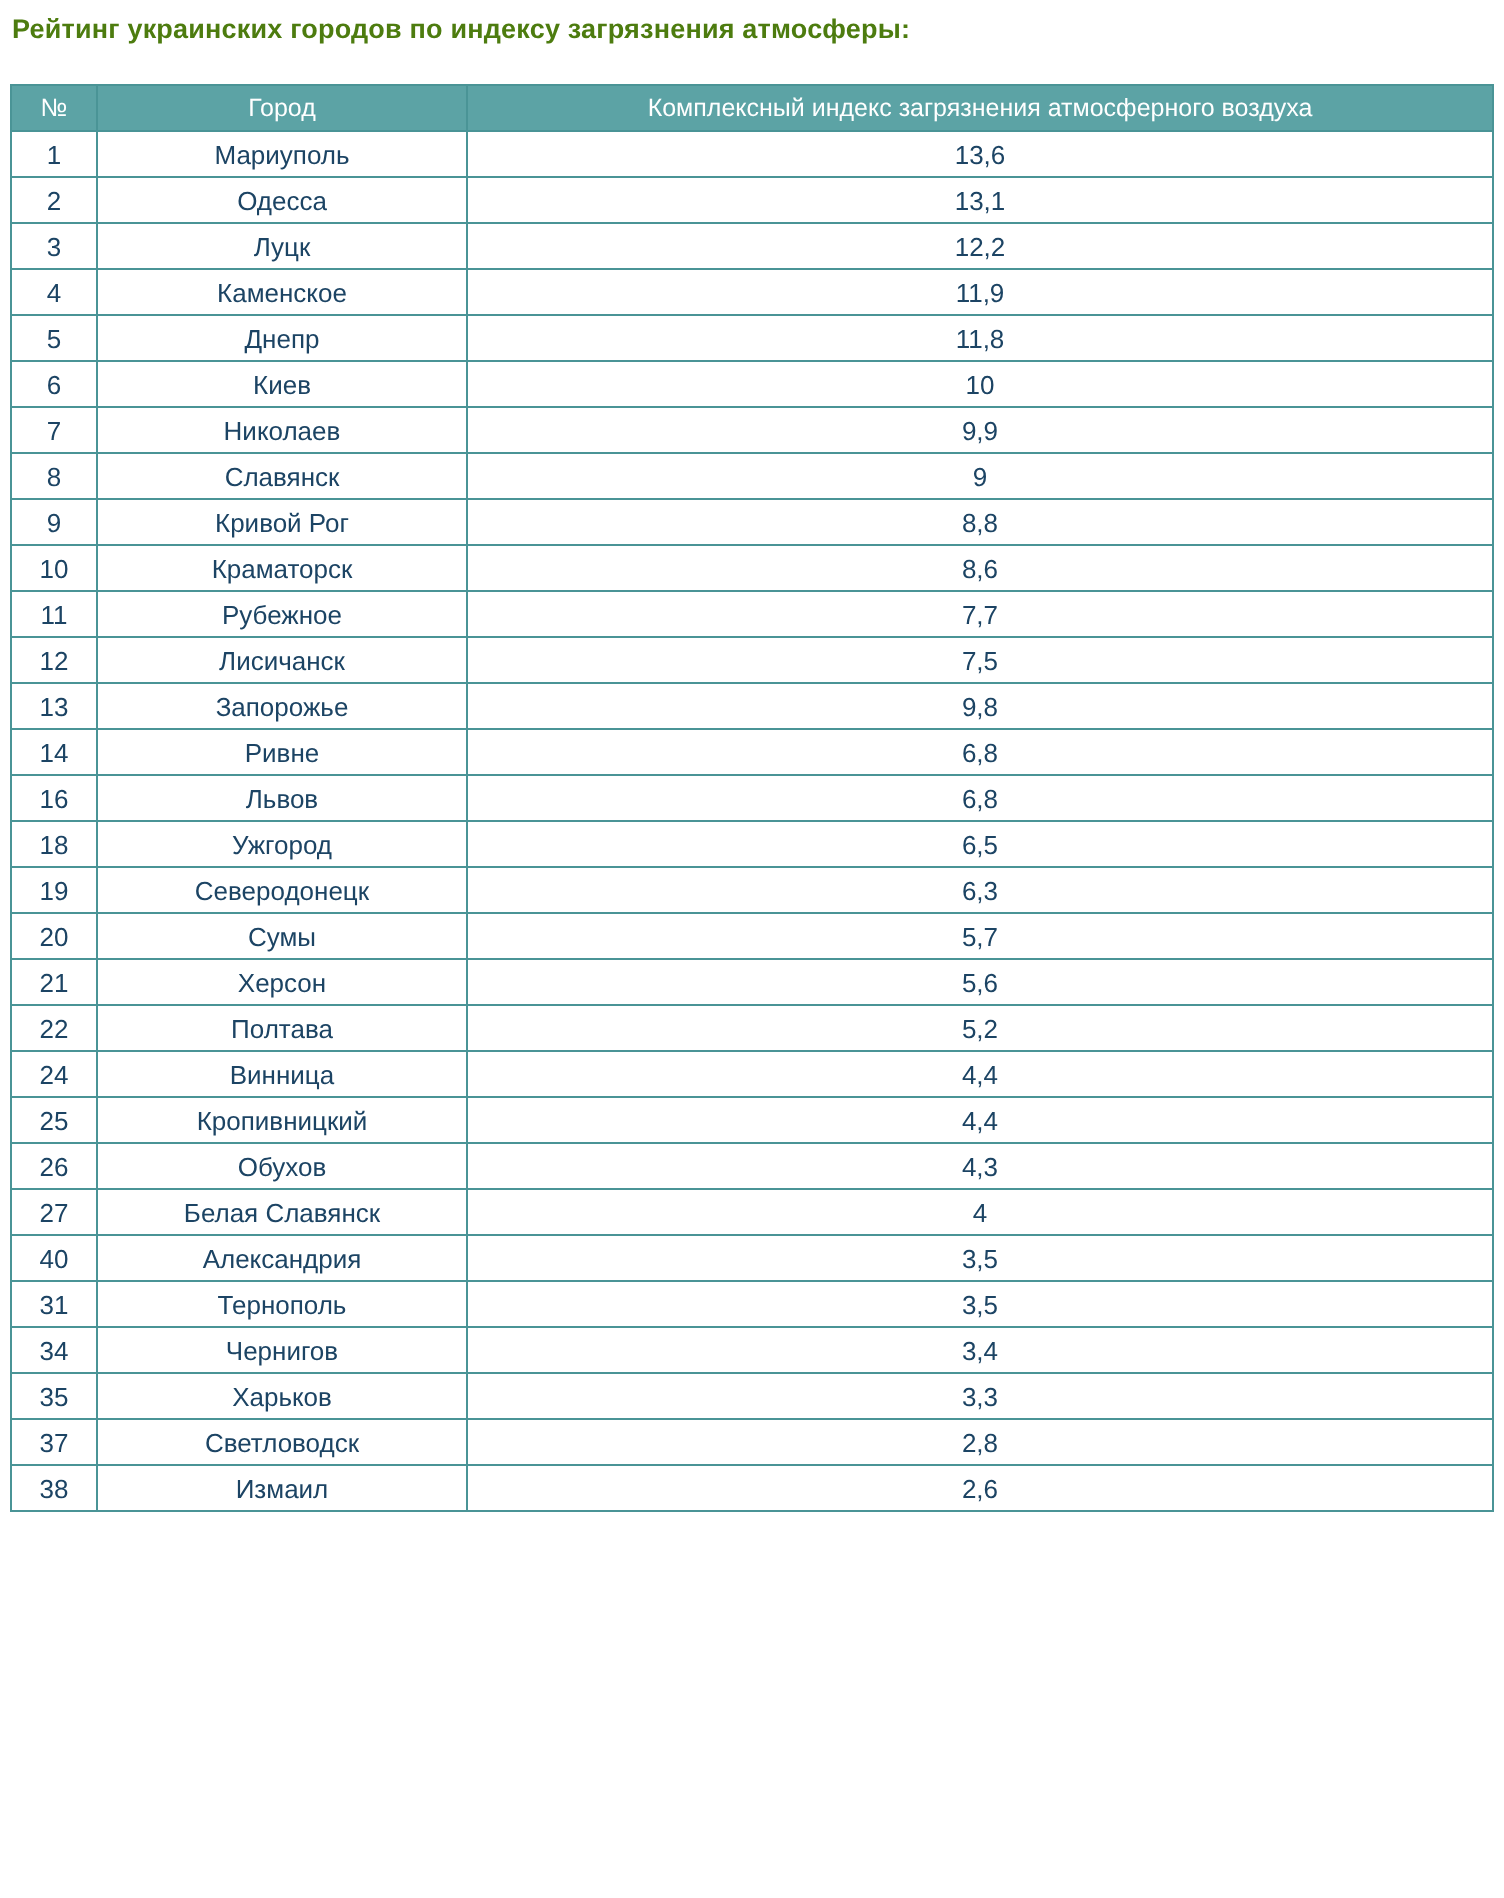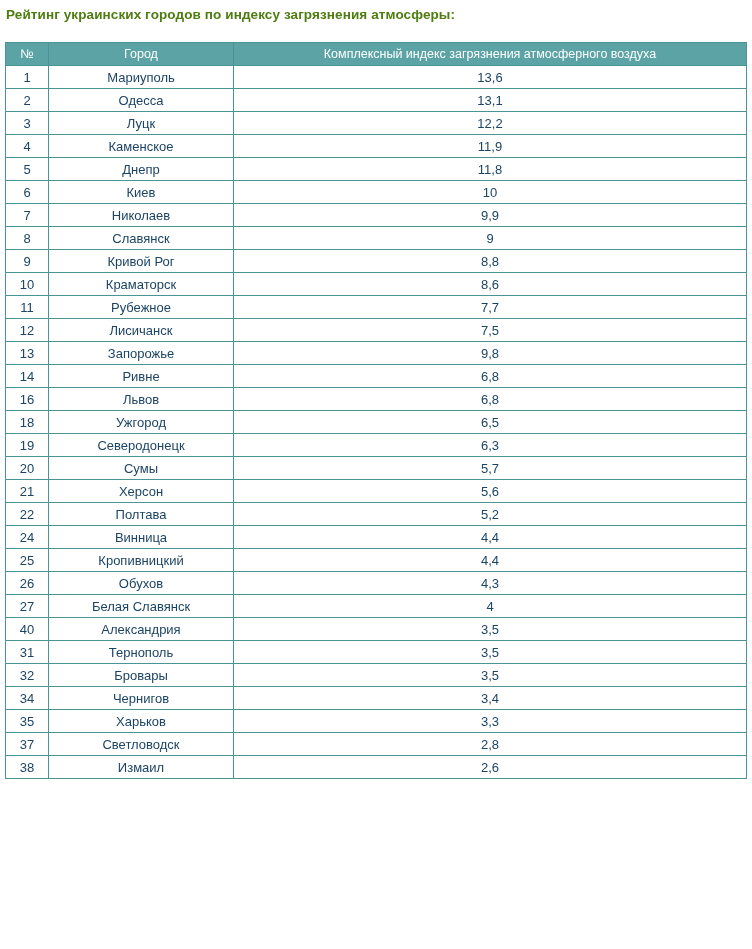--- a/index.html
+++ b/index.html
@@ -221,25 +221,20 @@
     <td class="col-city">Александрия</td>
     <td class="col-index">3,5</td>
   </tr>
 
   <tr>
     <td class="col-rank">31</td>
     <td class="col-city">Тернополь</td>
     <td class="col-index">3,5</td>
   </tr>
 
-  <tr>
-    <td class="col-rank">32</td>
-    <td class="col-city">Бровары</td>
-    <td class="col-index">3,5</td>
-  </tr>
 
 
   <tr>
     <td class="col-rank">34</td>
     <td class="col-city">Чернигов</td>
     <td class="col-index">3,4</td>
   </tr>
 
   <tr>
     <td class="col-rank">35</td>

